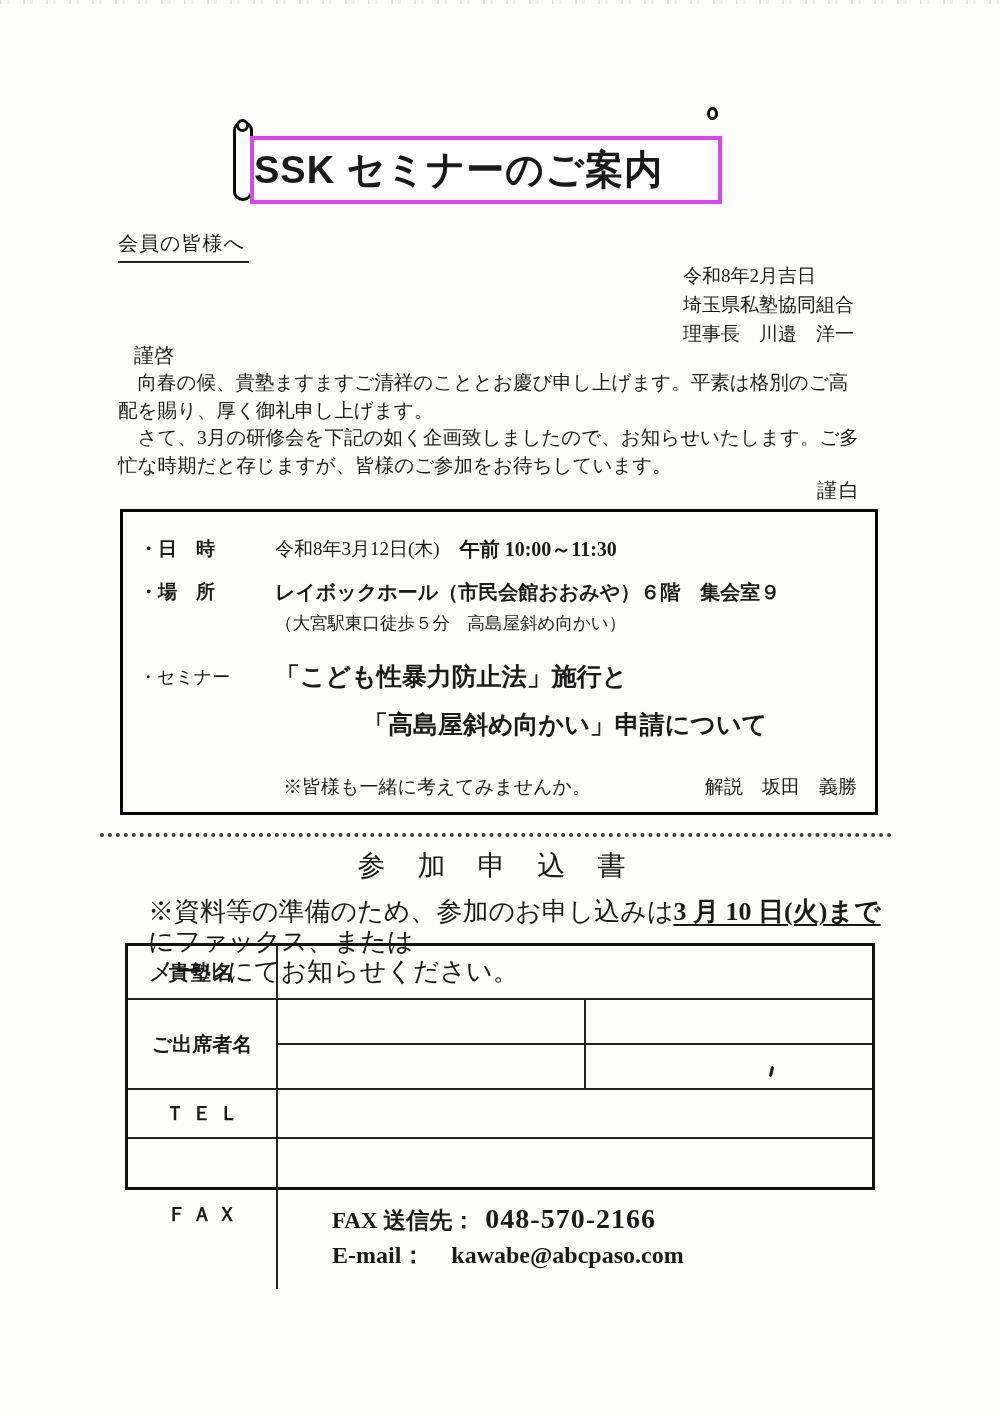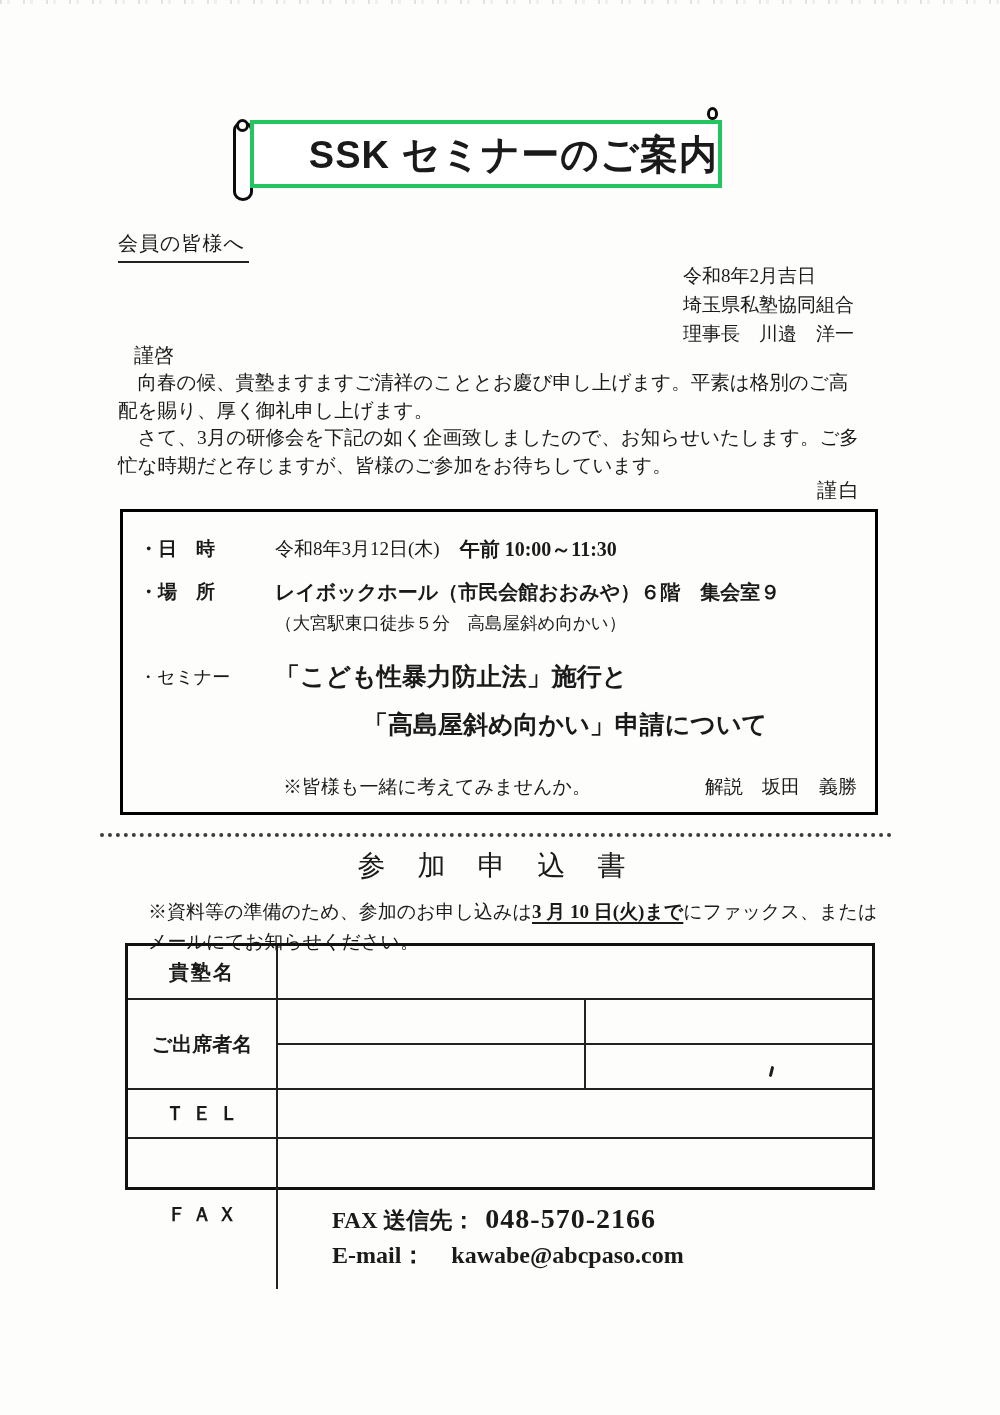--- a/index.html
+++ b/index.html
@@ -21,23 +21,23 @@
     position: absolute; left: 0; top: 0; width: 1000px; height: 4px;
     background: repeating-linear-gradient(90deg,
       rgba(60,60,60,.25) 0 2px, transparent 2px 7px,
       rgba(60,60,60,.12) 7px 10px, transparent 10px 23px);
     opacity: .55;
   }
 
   
   .banner { position: absolute; left: 233px; top: 109px; width: 500px; height: 95px; }
   .banner .band {
-    position: absolute; left: 17px; top: 11px; width: 472px; height: 68px;
-    background: #fff; border: 4px solid #22c55e;
-    display: flex; align-items: center; justify-content: flex-end;
+    position: absolute; left: 17px; top: 27px; width: 472px; height: 68px;
+    background: #fff; border: 4px solid #d946ef;
+    display: flex; align-items: center; justify-content: flex-start;
   }
   .banner .band .title {
     font-family: "Liberation Sans", sans-serif;
     font-weight: bold; font-size: 38px; letter-spacing: 1px;
     transform: scaleY(1.04);
     white-space: nowrap;
   }
   .banner .roll-tube {
     position: absolute; left: 0; top: 12px; width: 20px; height: 80px;
     background: #fff; border: 3px solid #0c0c0c;
@@ -97,21 +97,21 @@
   .dotted-rule {
     position: absolute; left: 100px; top: 833px; width: 792px; height: 0;
     border-top: 4px dotted #3c3c3c;
   }
   .app-heading {
     position: absolute; left: 0; top: 847px; width: 985px;
     text-align: center; font-size: 28px; letter-spacing: 2px;
   }
   .app-note {
     position: absolute; left: 148px; top: 897px; width: 745px;
-    font-size: 19px; line-height: 30px;
+    font-size: 26px; line-height: 30px;
   }
   .app-note .em {
     font-weight: bold;
     text-decoration: underline;
     text-underline-offset: 4px;
     text-decoration-thickness: 2px;
   }
 
   .app-table {
     position: absolute; left: 125px; top: 943px; width: 750px;

